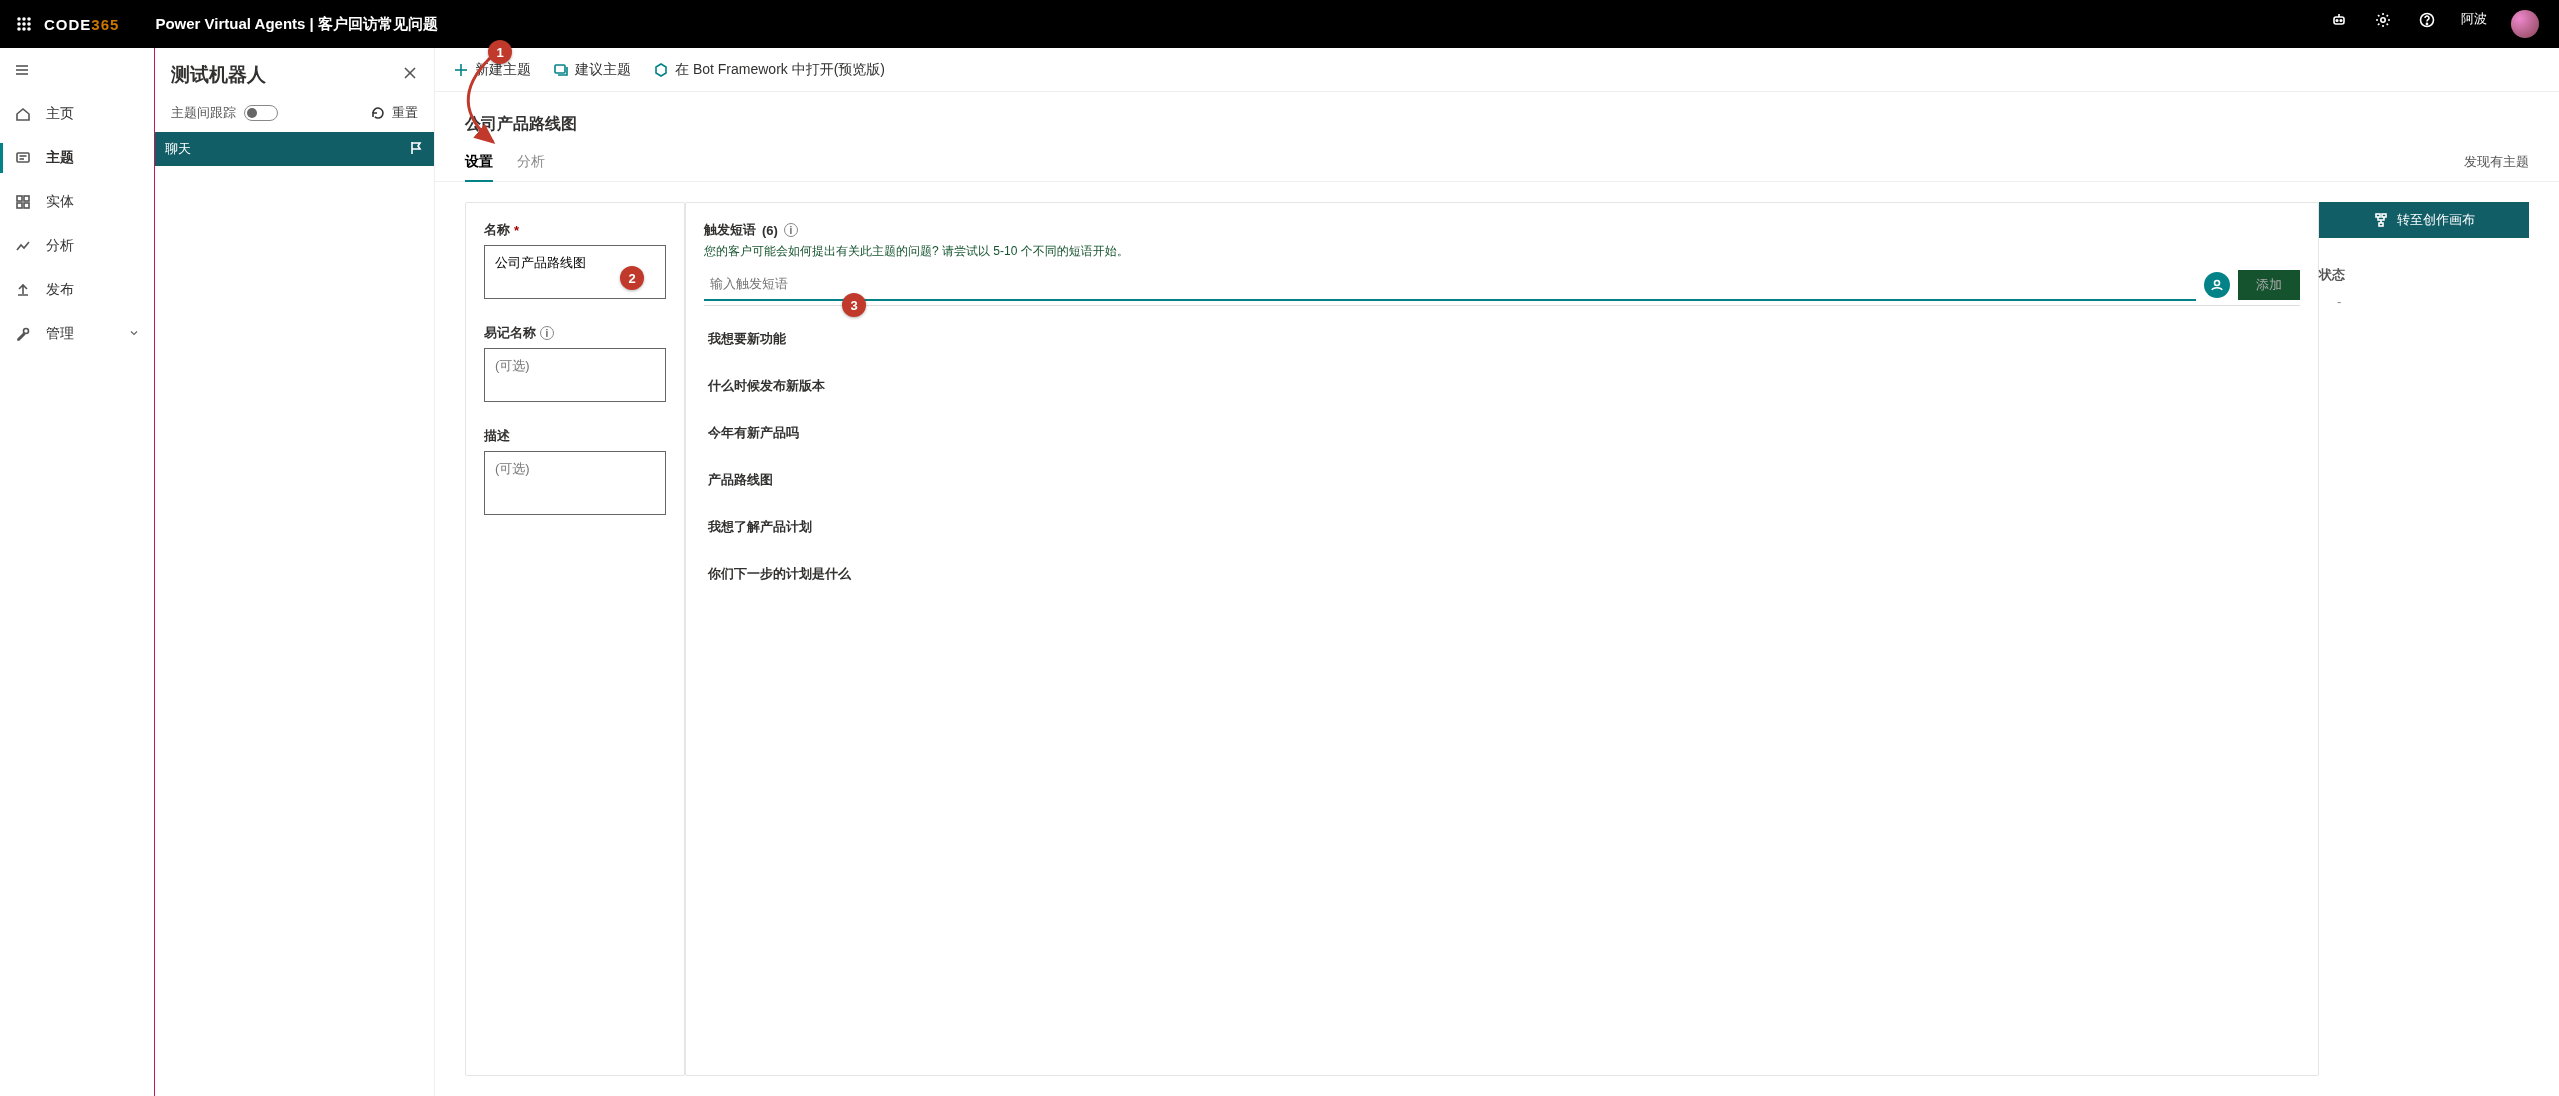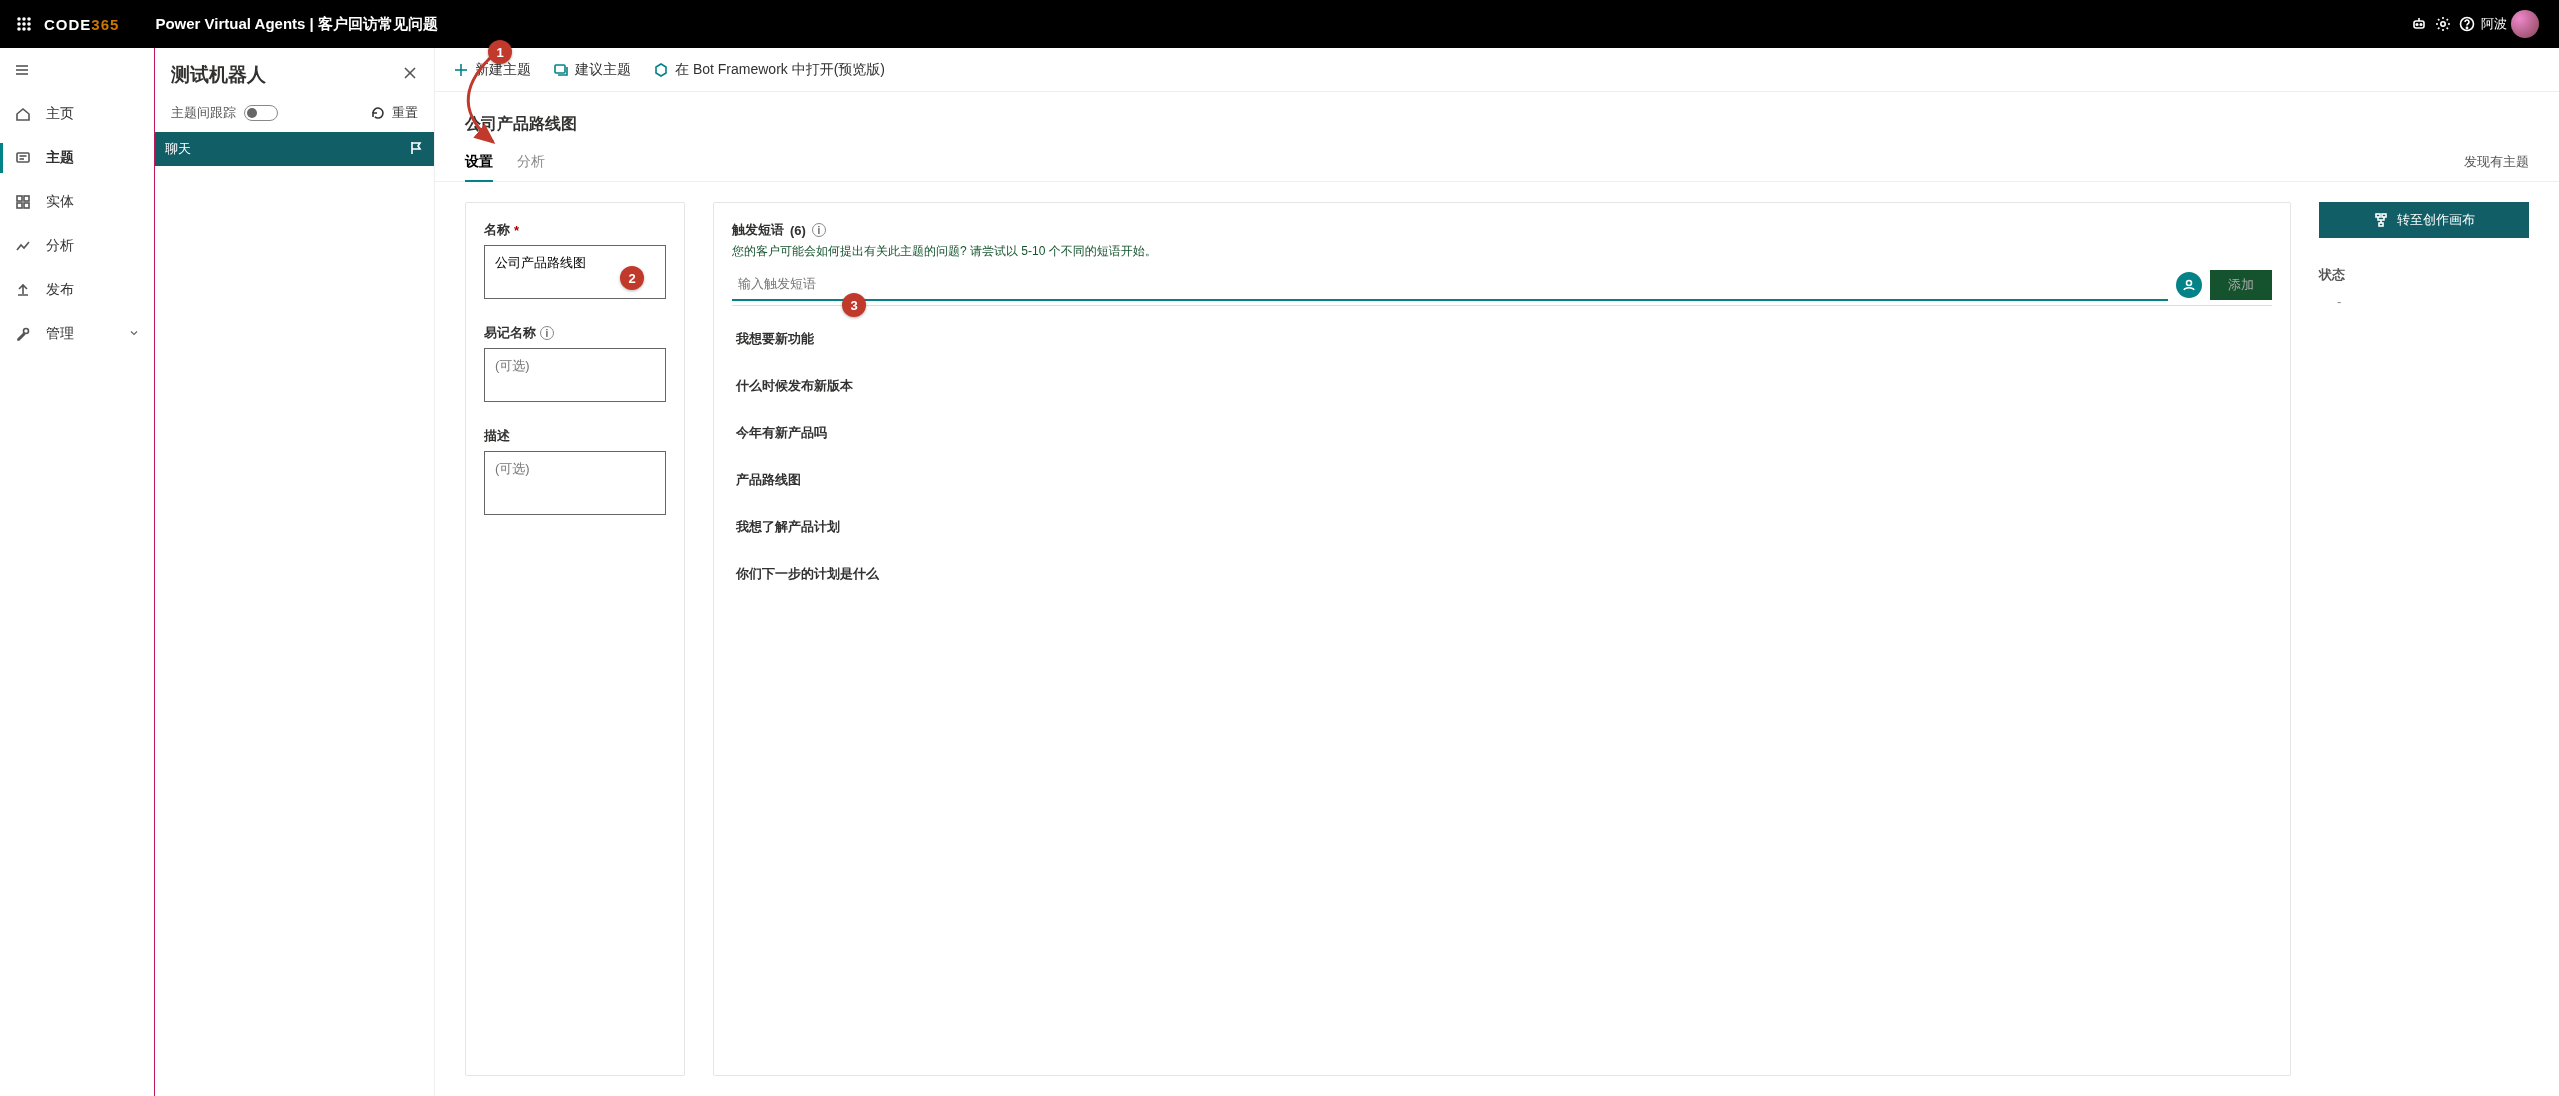--- a/index.html
+++ b/index.html
@@ -6,21 +6,21 @@
 html,body{width:100%;height:100%;background:#fff;color:#323130;font-size:14px}
 .app{display:flex;flex-direction:column;height:100vh}
 
 
 .topbar{height:48px;background:#000;color:#fff;display:flex;align-items:center;padding:0 8px}
 .waffle{width:32px;height:32px;display:flex;align-items:center;justify-content:center;cursor:pointer}
 .logo{margin-left:4px;font-weight:600;letter-spacing:1px;font-size:15px}
 .logo .accent{color:#c70}
 .title{margin-left:36px;font-size:15px;font-weight:600}
 .topbar-spacer{flex:1}
-.topbar-icons{display:flex;align-items:center;gap:4px;padding-right:12px}
+.topbar-icons{display:flex;align-items:flex-start;gap:24px;padding-right:12px}
 .topbar-icons .ico{width:20px;height:20px;display:flex;align-items:center;justify-content:center;cursor:pointer}
 .avatar{width:28px;height:28px;border-radius:50%;background:radial-gradient(circle at 30% 30%,#e8c,#845);display:inline-block}
 
 
 .body{flex:1;display:flex;min-height:0}
 
 
 .rail{width:155px;border-right:1px solid #be185d;display:flex;flex-direction:column;background:#fff}
 .rail-toggle{height:44px;display:flex;align-items:center;padding:0 14px;cursor:pointer;color:#555}
 .rail-item{height:44px;display:flex;align-items:center;padding:0 14px;gap:14px;font-size:14px;color:#323130;cursor:pointer;position:relative}
@@ -53,21 +53,21 @@
 .topic-title{padding:22px 30px 6px;font-size:16px;font-weight:600}
 
 
 .tabs{display:flex;gap:24px;padding:12px 30px 0;border-bottom:1px solid #eee}
 .tab{padding-bottom:10px;font-size:14px;color:#888;cursor:pointer;position:relative}
 .tab.active{color:#000;font-weight:600}
 .tab.active::after{content:"";position:absolute;left:0;right:0;bottom:-1px;height:2px;background:#038387}
 .tabbar-right{margin-left:auto;color:#555;font-size:13px;white-space:nowrap}
 
 
-.content{flex:1;display:flex;gap:28px;padding:20px 30px;overflow:auto;background:#fff}
+.content{flex:1;display:flex;gap:0;padding:20px 30px;overflow:auto;background:#fff}
 .card{border:1px solid #e5e5e5;border-radius:2px;padding:18px 18px 24px}
 .card.left{width:220px;flex:none}
 .card.mid{flex:1;min-width:300px}
 .card.right{width:210px;flex:none;border:none;padding:0}
 
 .field{margin-bottom:22px}
 .field-label{font-size:13px;font-weight:600;margin-bottom:6px;display:flex;align-items:center;gap:4px}
 .req{color:#a80000}
 .info{width:14px;height:14px;border:1px solid #888;border-radius:50%;font-size:10px;display:inline-flex;align-items:center;justify-content:center;color:#666}
 .tbox{width:100%;border:1px solid #666;padding:8px 10px;font-size:13px;min-height:36px;resize:none;font-family:inherit}

